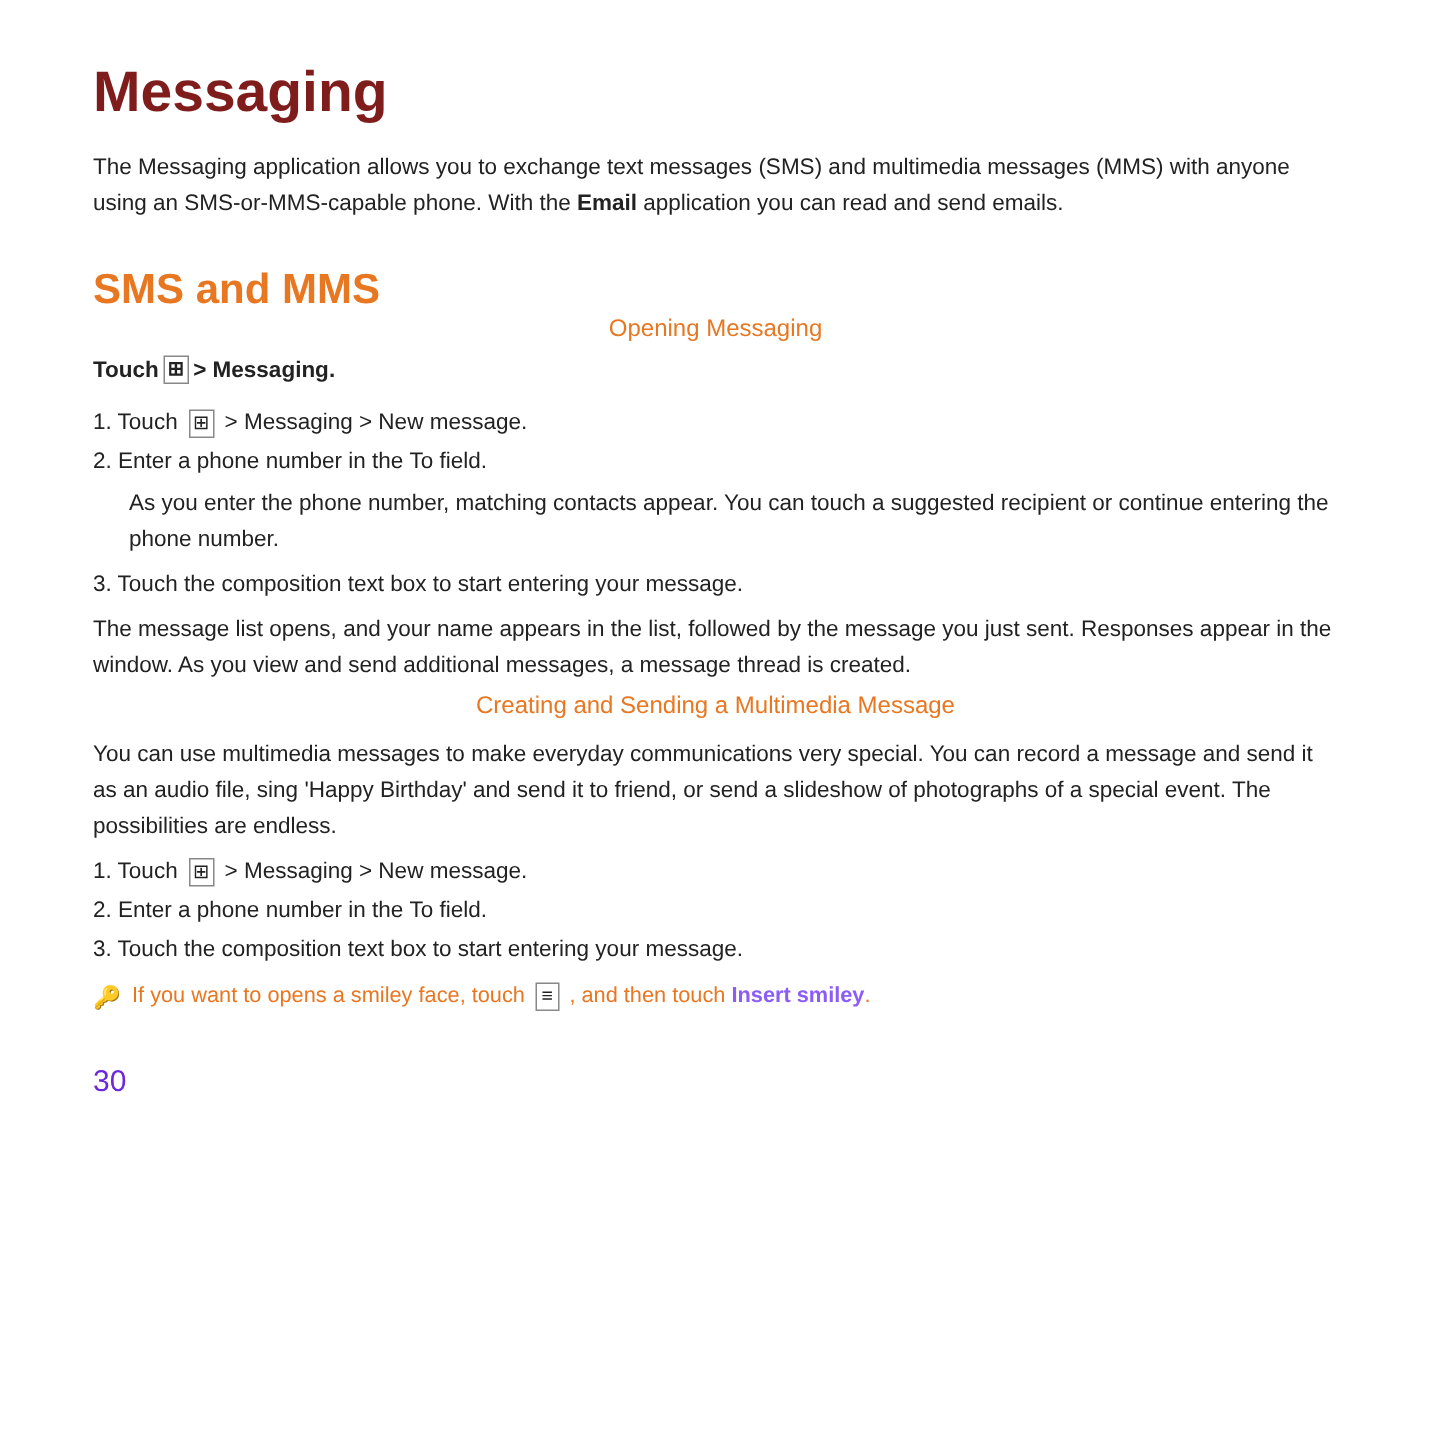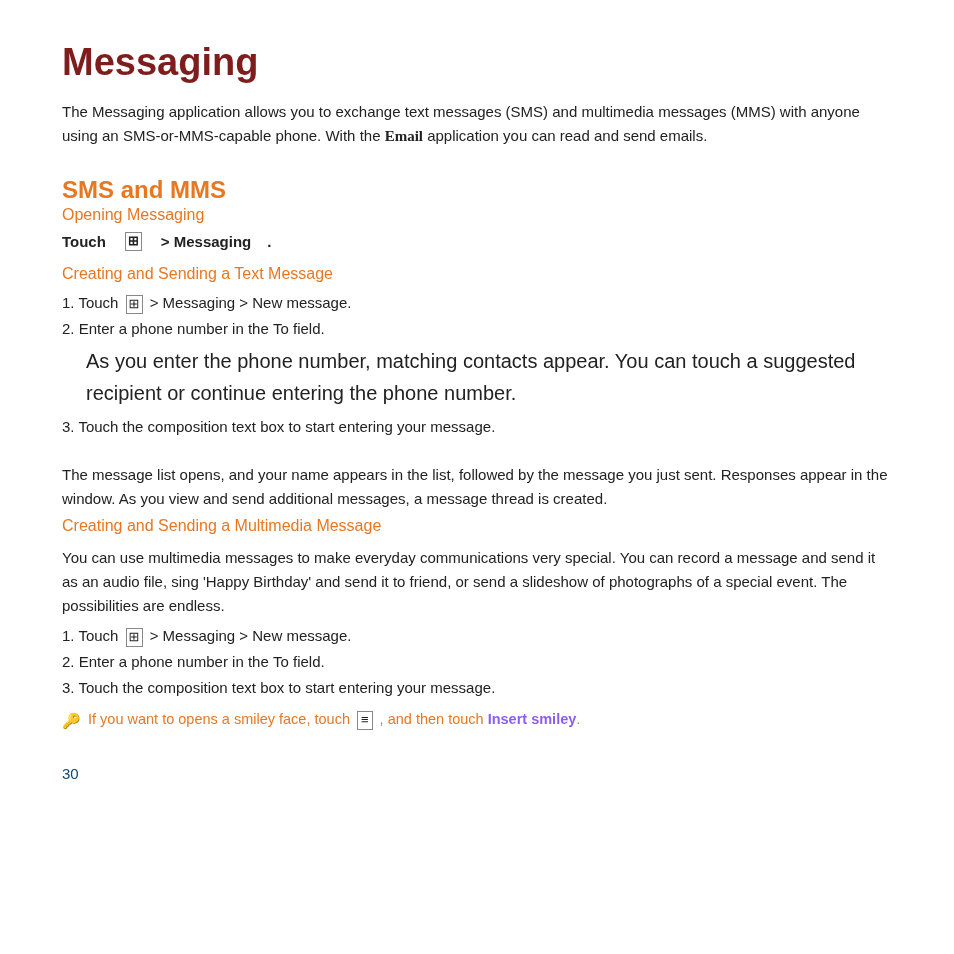--- a/index.html
+++ b/index.html
@@ -28,36 +28,36 @@
 
     .intro-text {
       font-size: 15px;
       line-height: 1.6;
       color: #222;
       margin-bottom: 28px;
     }
 
     .intro-text strong {
       font-weight: bold;
-      font-family: Liberation Serif, serif;
     }
 
     .section-title {
-      font-size: 24px;
+      font-size: 28px;
       font-weight: bold;
       color: #e87722;
       line-height: 1.2;
     }
 
     .subsection-title {
       font-size: 16px;
       font-weight: normal;
       color: #e87722;
       margin-bottom: 8px;
       margin-top: 2px;
+      text-align: center;
     }
 
     .step-line {
       font-size: 15px;
       line-height: 1.6;
       color: #222;
       margin-bottom: 2px;
       display: flex;
       align-items: flex-start;
     }
@@ -67,21 +67,21 @@
     }
 
     .step-content strong {
       font-weight: normal;
     }
 
     .indent-block {
       margin-left: 24px;
       margin-top: 4px;
       margin-bottom: 6px;
-      font-size: 20px;
+      font-size: 15px;
       line-height: 1.6;
       color: #222;
     }
 
     .plain-text {
       font-size: 15px;
       line-height: 1.6;
       color: #222;
       margin-bottom: 6px;
       margin-top: 11px;
@@ -137,31 +137,31 @@
       color: #e87722;
     }
 
     .tip-text strong {
       font-weight: bold;
       color: #8b5cf6;
     }
 
     .page-number {
       margin-top: 32px;
-      font-size: 15px;
-      color: #0c4a6e;
+      font-size: 20px;
+      color: #6d28d9;
     }
 
     .opening-touch {
       font-size: 15px;
       font-weight: bold;
       margin-bottom: 14px;
       display: flex;
       align-items: center;
-      gap: 16px;
+      gap: 0;
       text-align: center;
     }
 
     .opening-touch span {
       font-weight: bold;
     }
   </style>
 </head>
 <body>
 
@@ -178,21 +178,20 @@
     <div class="subsection-title">Opening Messaging</div>
     <div class="opening-touch">
       <span>Touch</span>
       <span class="grid-icon">⊞</span>
       <span class="bold-cmd">&gt; Messaging</span>
         <span>.</span>
     </div>
   </div>
 
   <div>
-    <div class="subsection-title">Creating and Sending a Text Message</div>
 
     <div class="step-line">
       <span class="step-content">
         <span>1. Touch</span>
         <span class="grid-icon">⊞</span>
         <strong class="bold-cmd">&gt; Messaging &gt; New message</strong><span>.</span>
       </span>
     </div>
 
     <div class="step-line">
@@ -200,21 +199,21 @@
         <span>2. Enter a phone number in the</span>&nbsp;<strong>To</strong>&nbsp;<span>field.</span>
       </span>
     </div>
     <div class="indent-block">As you enter the phone number, matching contacts appear. You can touch a suggested recipient or continue entering the phone number.</div>
 
     <div class="step-line">
       <span class="step-content">3. Touch the composition text box to start entering your message.</span>
     </div>
 
 
-    <p class="plain-text" style="margin-top:24px;">The message list opens, and your name appears in the list, followed by the message you just sent. Responses appear in the window. As you view and send additional messages, a message thread is created.</p>
+    <p class="plain-text" style="margin-top:6px;">The message list opens, and your name appears in the list, followed by the message you just sent. Responses appear in the window. As you view and send additional messages, a message thread is created.</p>
   </div>
 
   <div>
     <div class="subsection-title">Creating and Sending a Multimedia Message</div>
 
     <p class="plain-text">You can use multimedia messages to make everyday communications very special. You can record a message and send it as an audio file, sing 'Happy Birthday' and send it to friend, or send a slideshow of photographs of a special event. The possibilities are endless.</p>
 
     <div class="step-line">
       <span class="step-content">
         <span>1. Touch</span>

